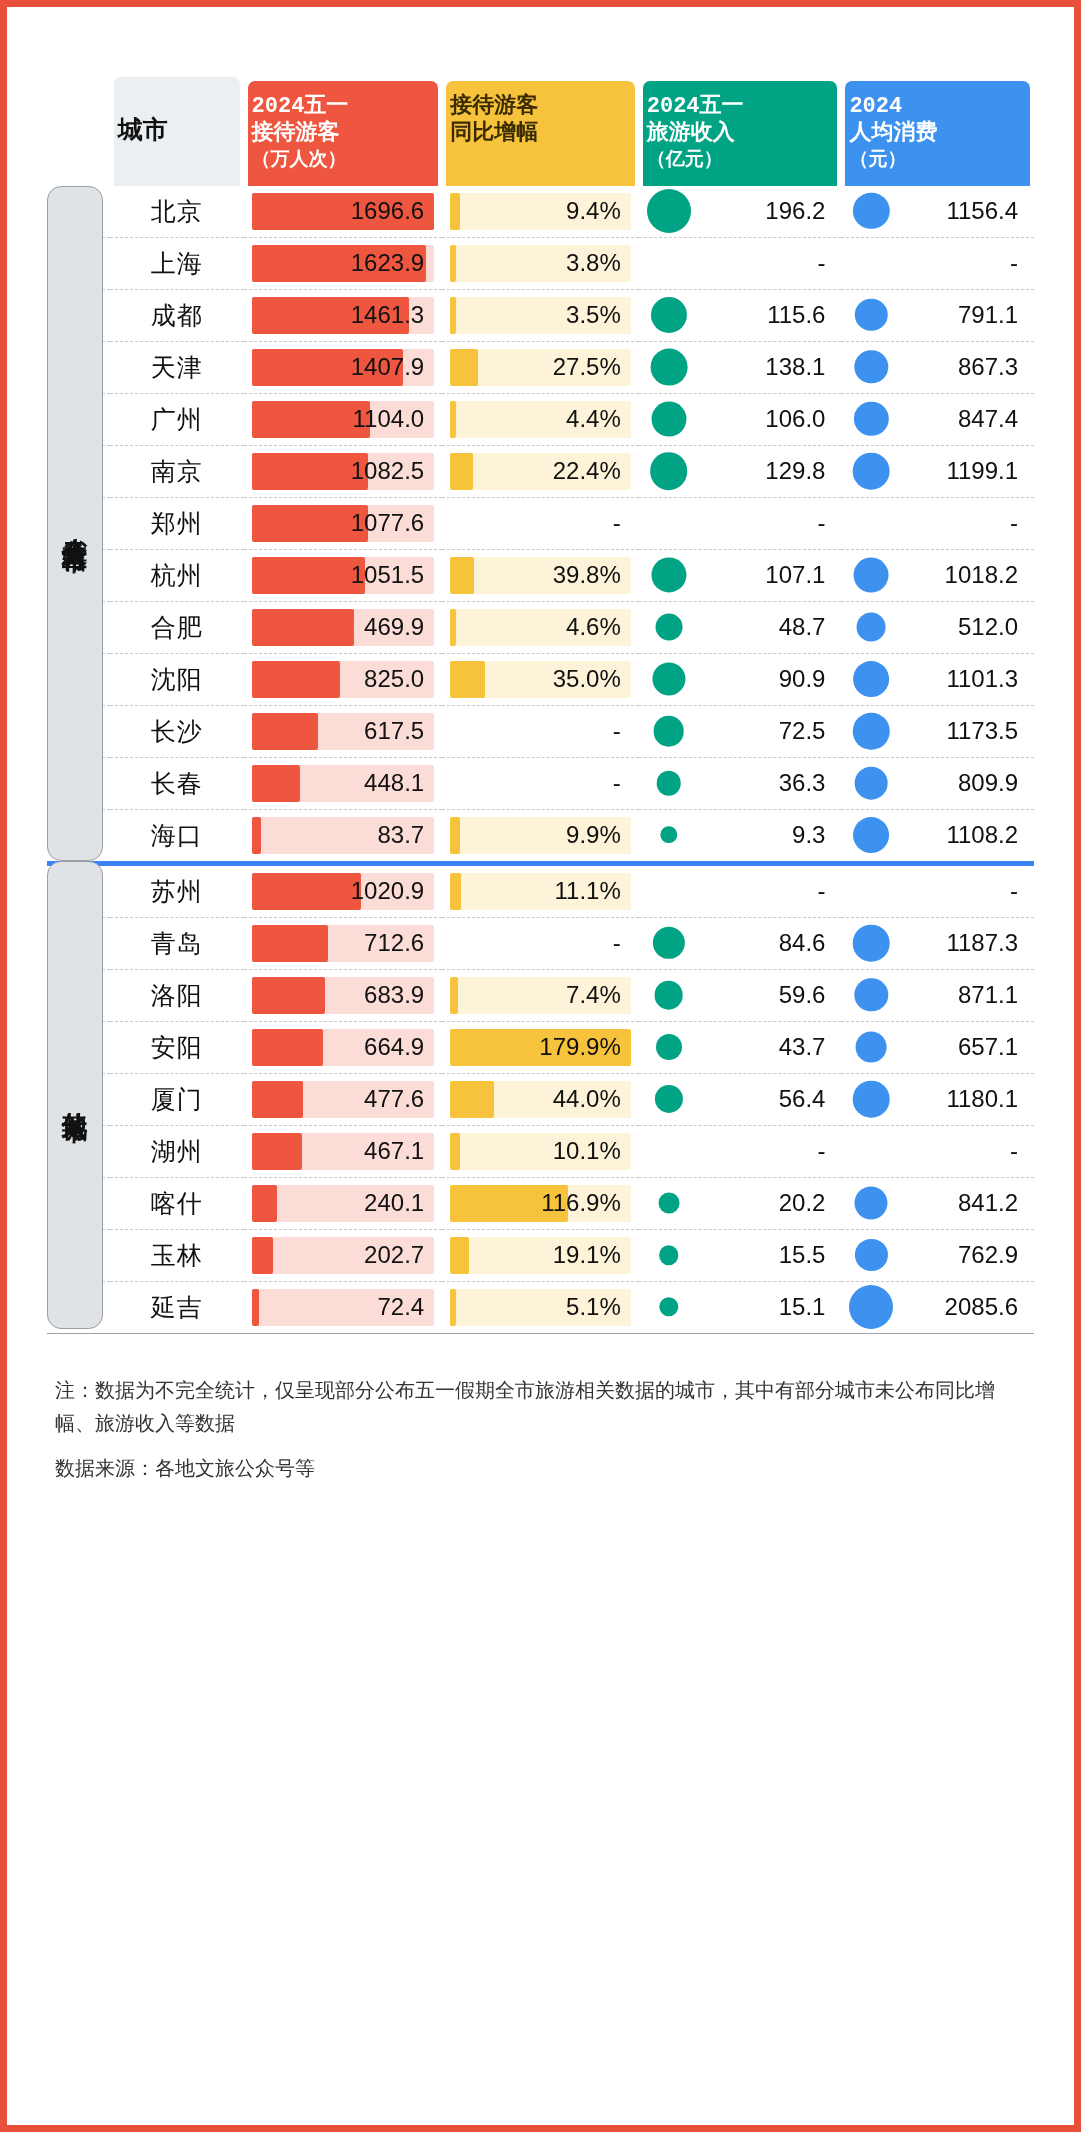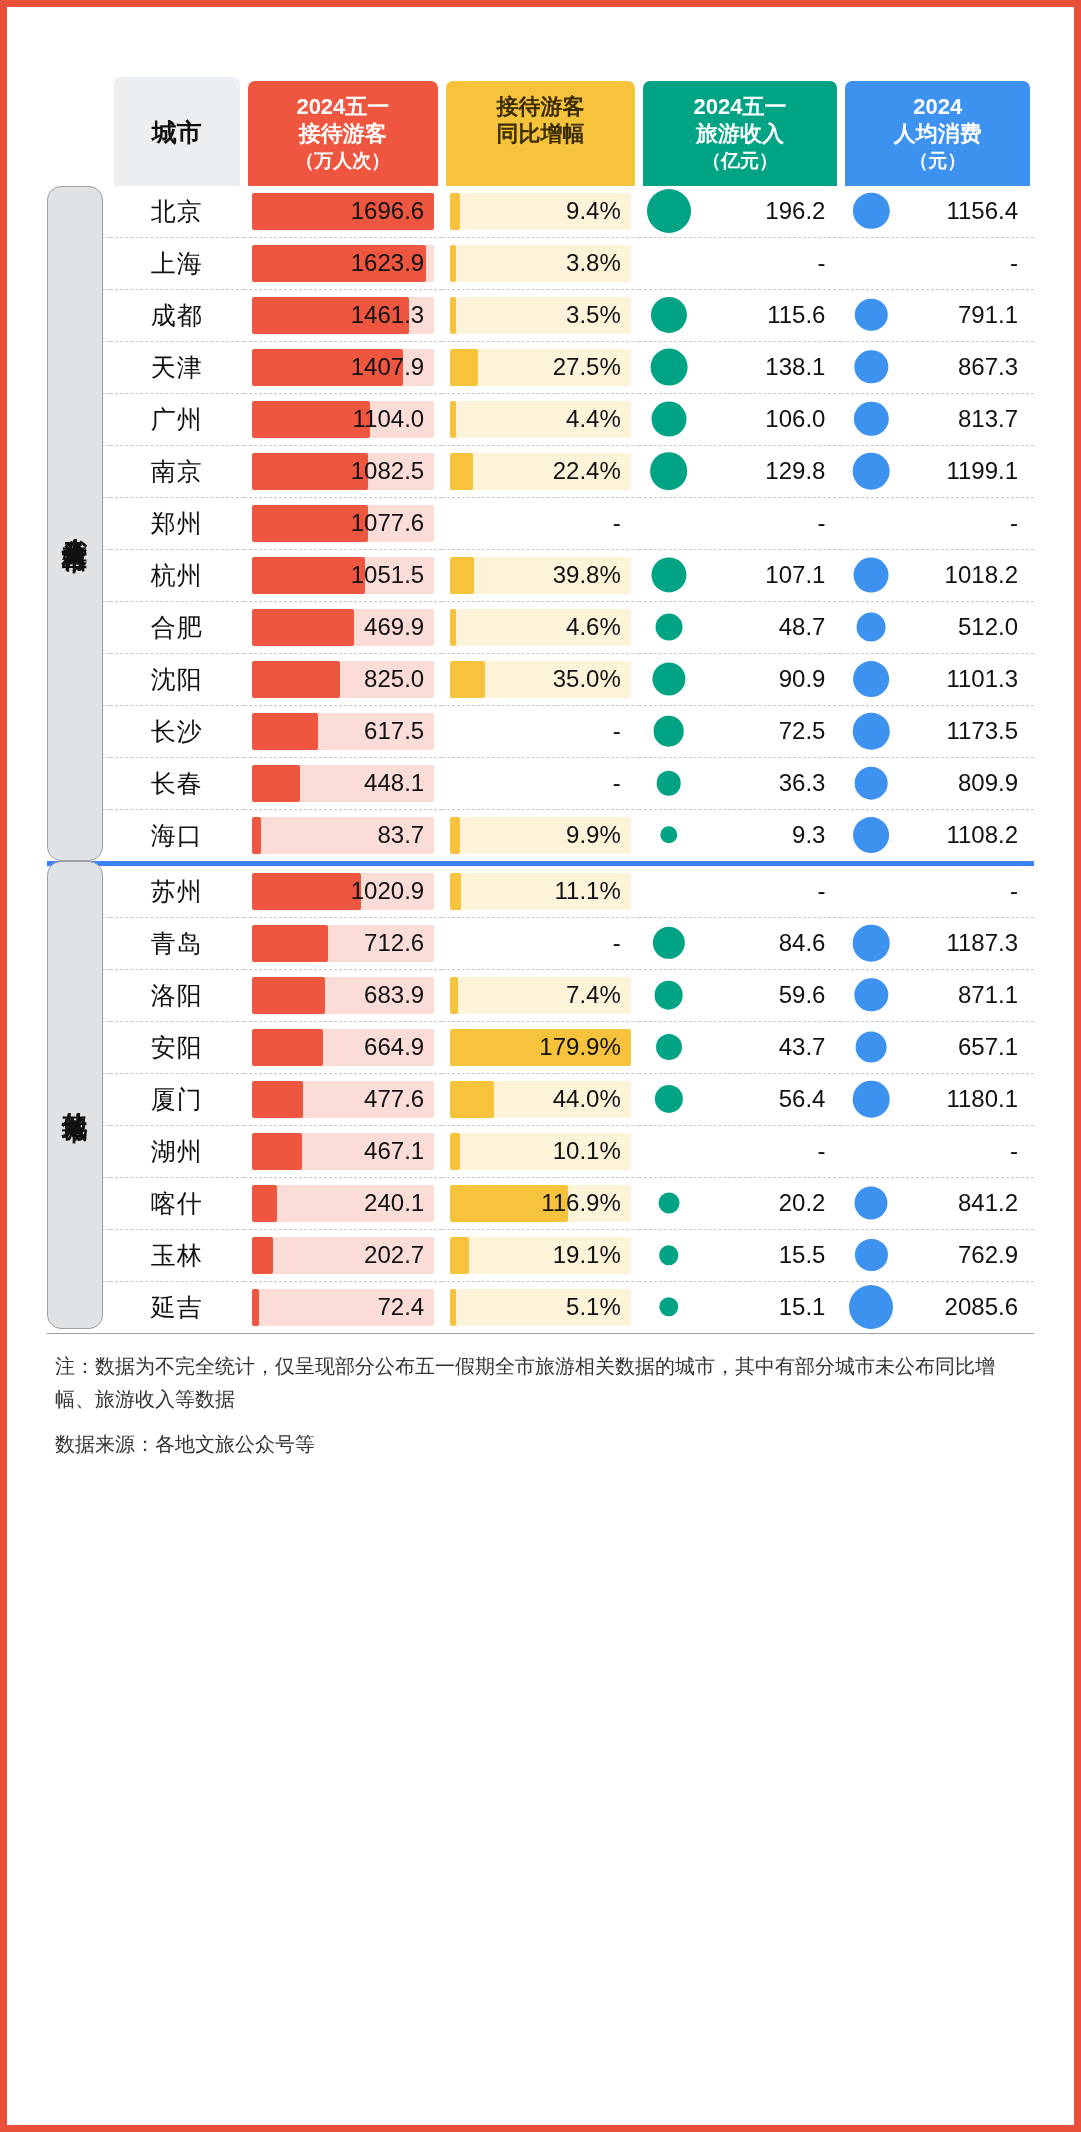--- a/index.html
+++ b/index.html
@@ -85,21 +85,22 @@
     vertical-align: bottom;
     padding: 0 4px 0 4px;
   }
   .hcell {
     border-radius: 7px 7px 0 0;
     color: #ffffff;
     font-size: 22px;
     font-weight: bold;
     line-height: 1.22;
     padding: 13px 4px 13px 4px;
-    text-align: center;
+    text-align: left;
+    font-family: Liberation Mono, monospace;
   }
   .hcell .unit { font-size: 19px; font-weight: bold; display: block; margin-top: 2px;}
   .h-city {
     background: #eceff1;
     color: #111111;
     font-size: 25px;
     padding: 40px 4px 38px 4px;
   }
   .h-vis { background: #ef5640; }
   .h-grw { background: #f7c33c; color: #3a2c00; }
@@ -183,21 +184,21 @@
     font-size: 25px;
     font-weight: bold;
     color: #111111;
     letter-spacing: 2px;
     writing-mode: vertical-rl;
     text-orientation: upright;
     line-height: 1.12;
   }
   
   .footer {
-    margin-top: 16px;
+    margin-top: 40px;
     padding-left: 8px;
     padding-right: 8px;
     font-size: 20px;
     color: #333333;
     line-height: 1.65;
   }
   .footer .src { margin-top: 12px; }
 </style>
 </head>
 <body>
@@ -413,21 +414,21 @@
               </td>
               <td>
                 <div class="bubcell">
                   <div class="bubble bub-inc" style="width: 34.9909px; height: 34.9909px;"></div>
                   <div class="bubval">106.0</div>
                 </div>
               </td>
               <td>
                 <div class="bubcell">
                   <div class="bubble bub-per" style="width: 34.3547px; height: 34.3547px;"></div>
-                  <div class="bubval">813.7</div>
+                  <div class="bubval">847.4</div>
                 </div>
               </td>
             </tr>
             <tr>
               <td></td>
               <td>
                 <div class="city">南京</div>
               </td>
               <td>
                 <div class="barcell">

